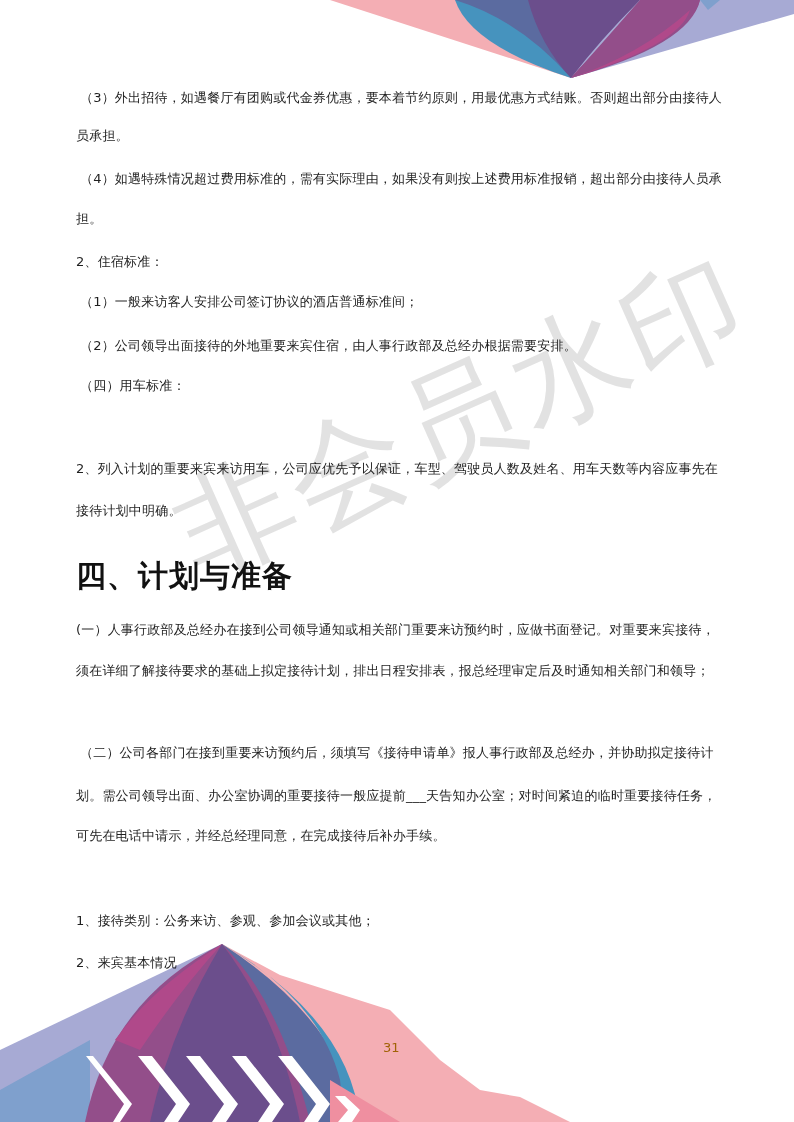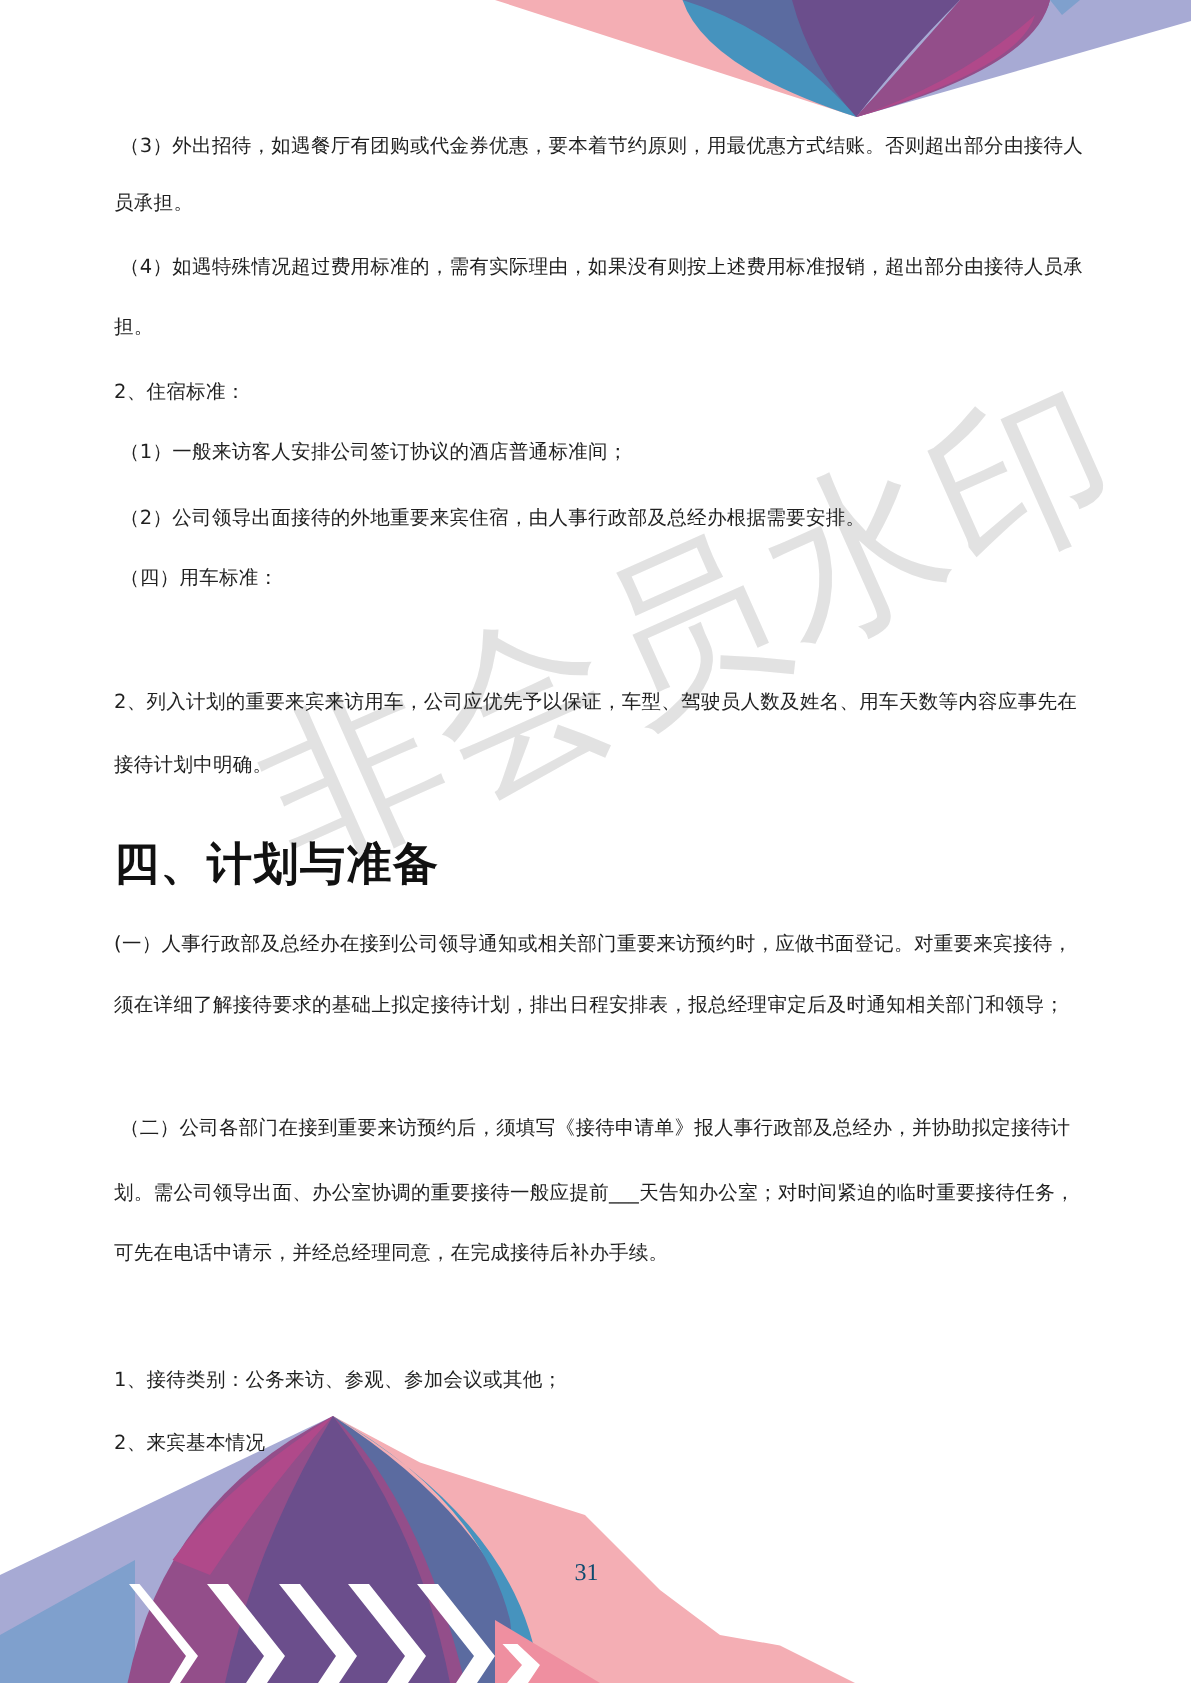--- a/index.html
+++ b/index.html
@@ -23,23 +23,22 @@
     .line {
       position: absolute; left: 76px; font-size: 13px; line-height: 18px;
       white-space: nowrap; color: #1f1f1f; letter-spacing: 0.2px;
     }
     .indent { left: 80px; }
     .heading {
       position: absolute; left: 76px; font-size: 30px; font-weight: bold;
       color: #111111; letter-spacing: 1px; white-space: nowrap;
     }
     .page-number {
-      position: absolute; left: 383px; top: 1040px; font-size: 16px; color: #0c4a6e;
+      position: absolute; left: 383px; top: 1040px; font-size: 13px; color: #a16207;
       z-index: 3;
-      font-family: Liberation Serif, serif;
     }
   </style>
 </head>
 <body>
 
 <svg class="deco deco-top" width="794" height="90" viewBox="0 0 794 90">
   <polygon points="330,0 571,78 571,0" fill="#F4AEB4"></polygon>
   <polygon points="571,0 571,78 794,14 794,0" fill="#A7AAD4"></polygon>
   <path d="M455,0 Q470,45 571,78 L571,0 Z" fill="#4693BE"></path>
   <path d="M455,0 Q520,20 571,78 L571,0 Z" fill="#5B6BA0"></path>

